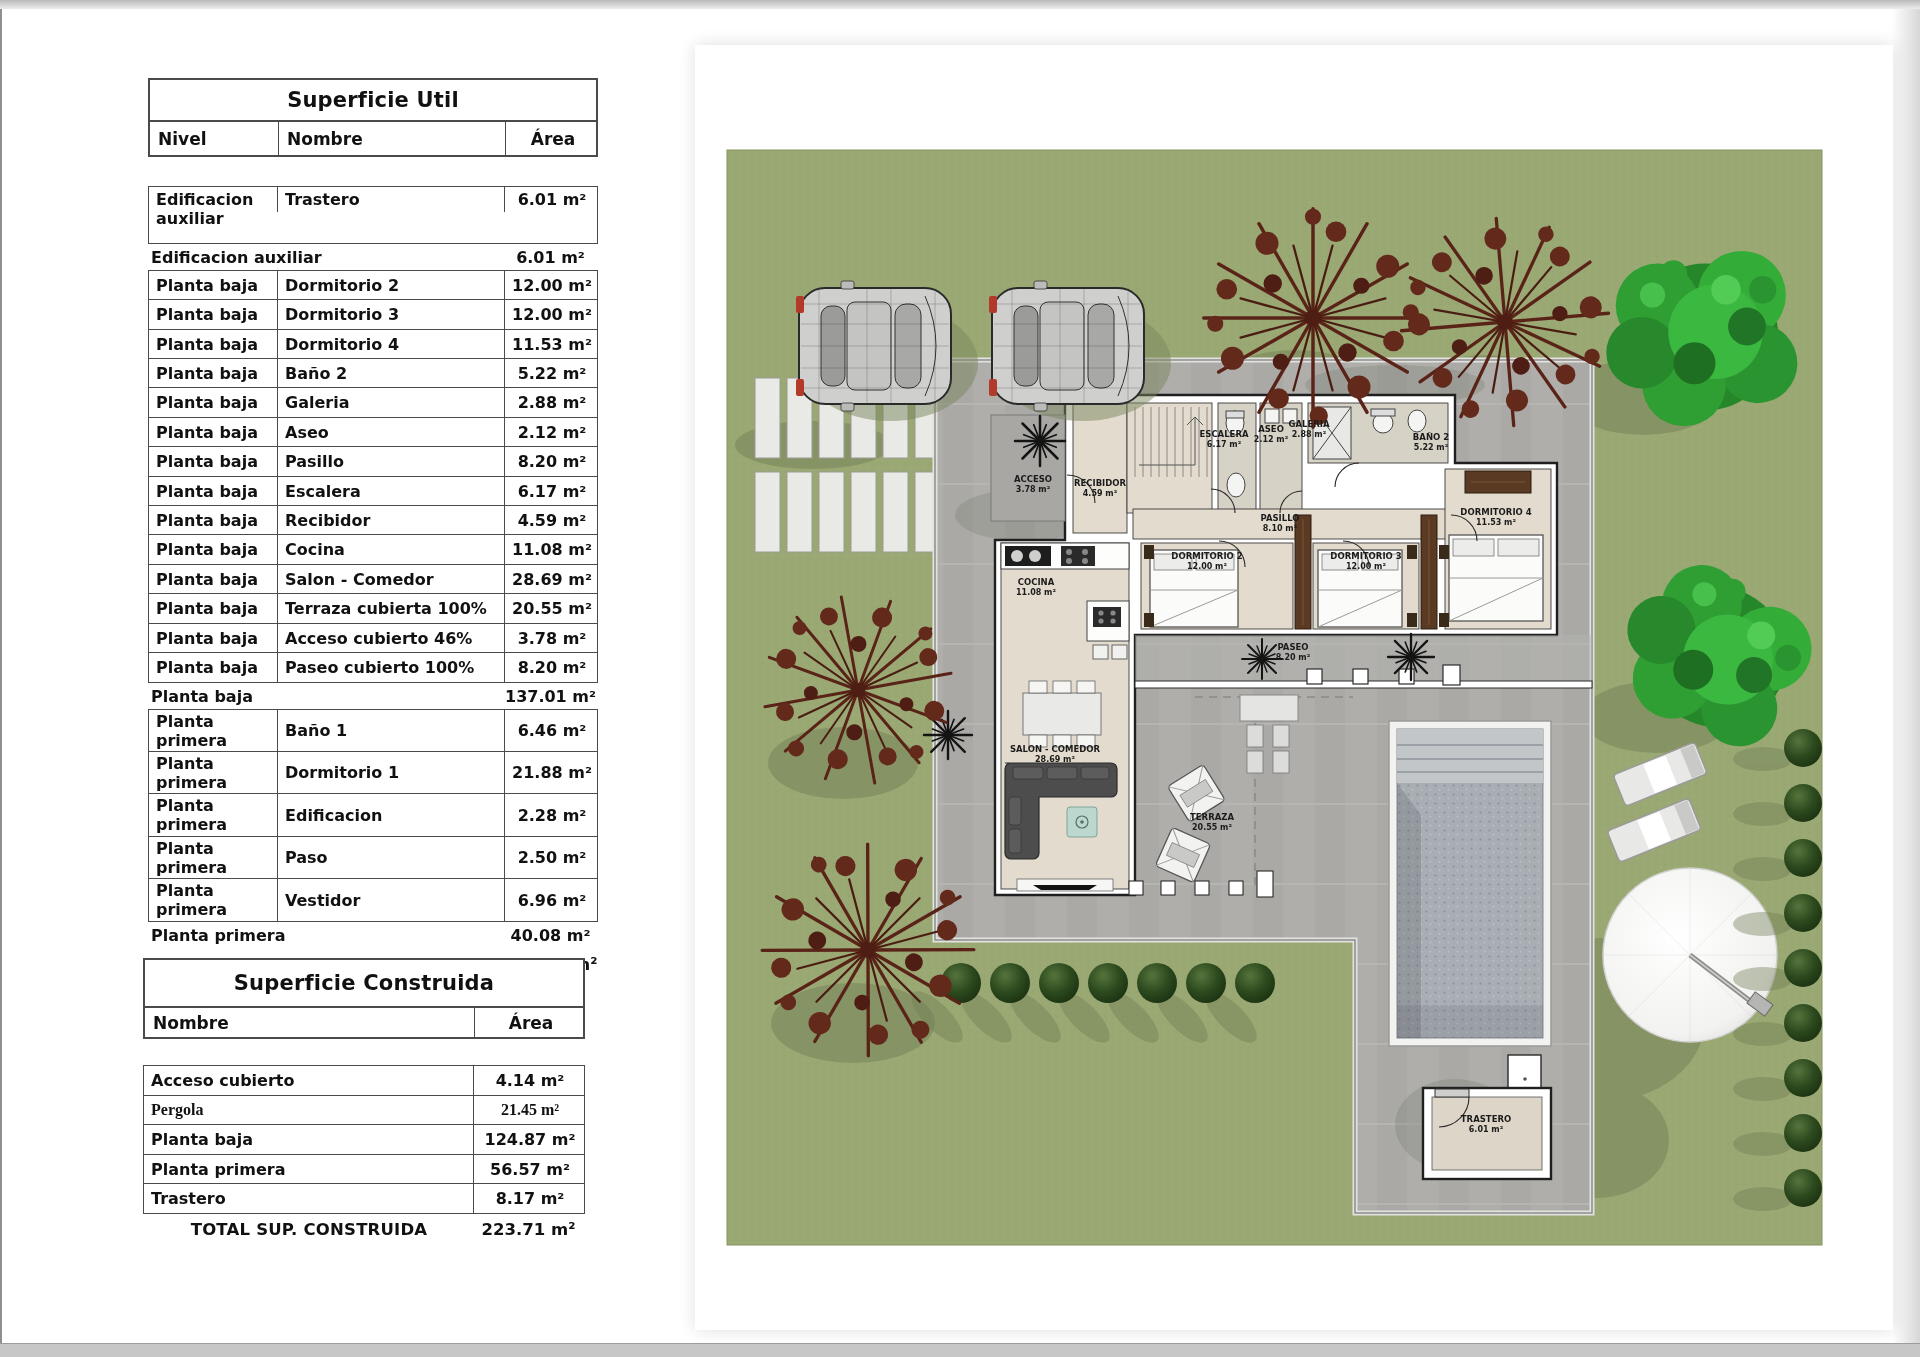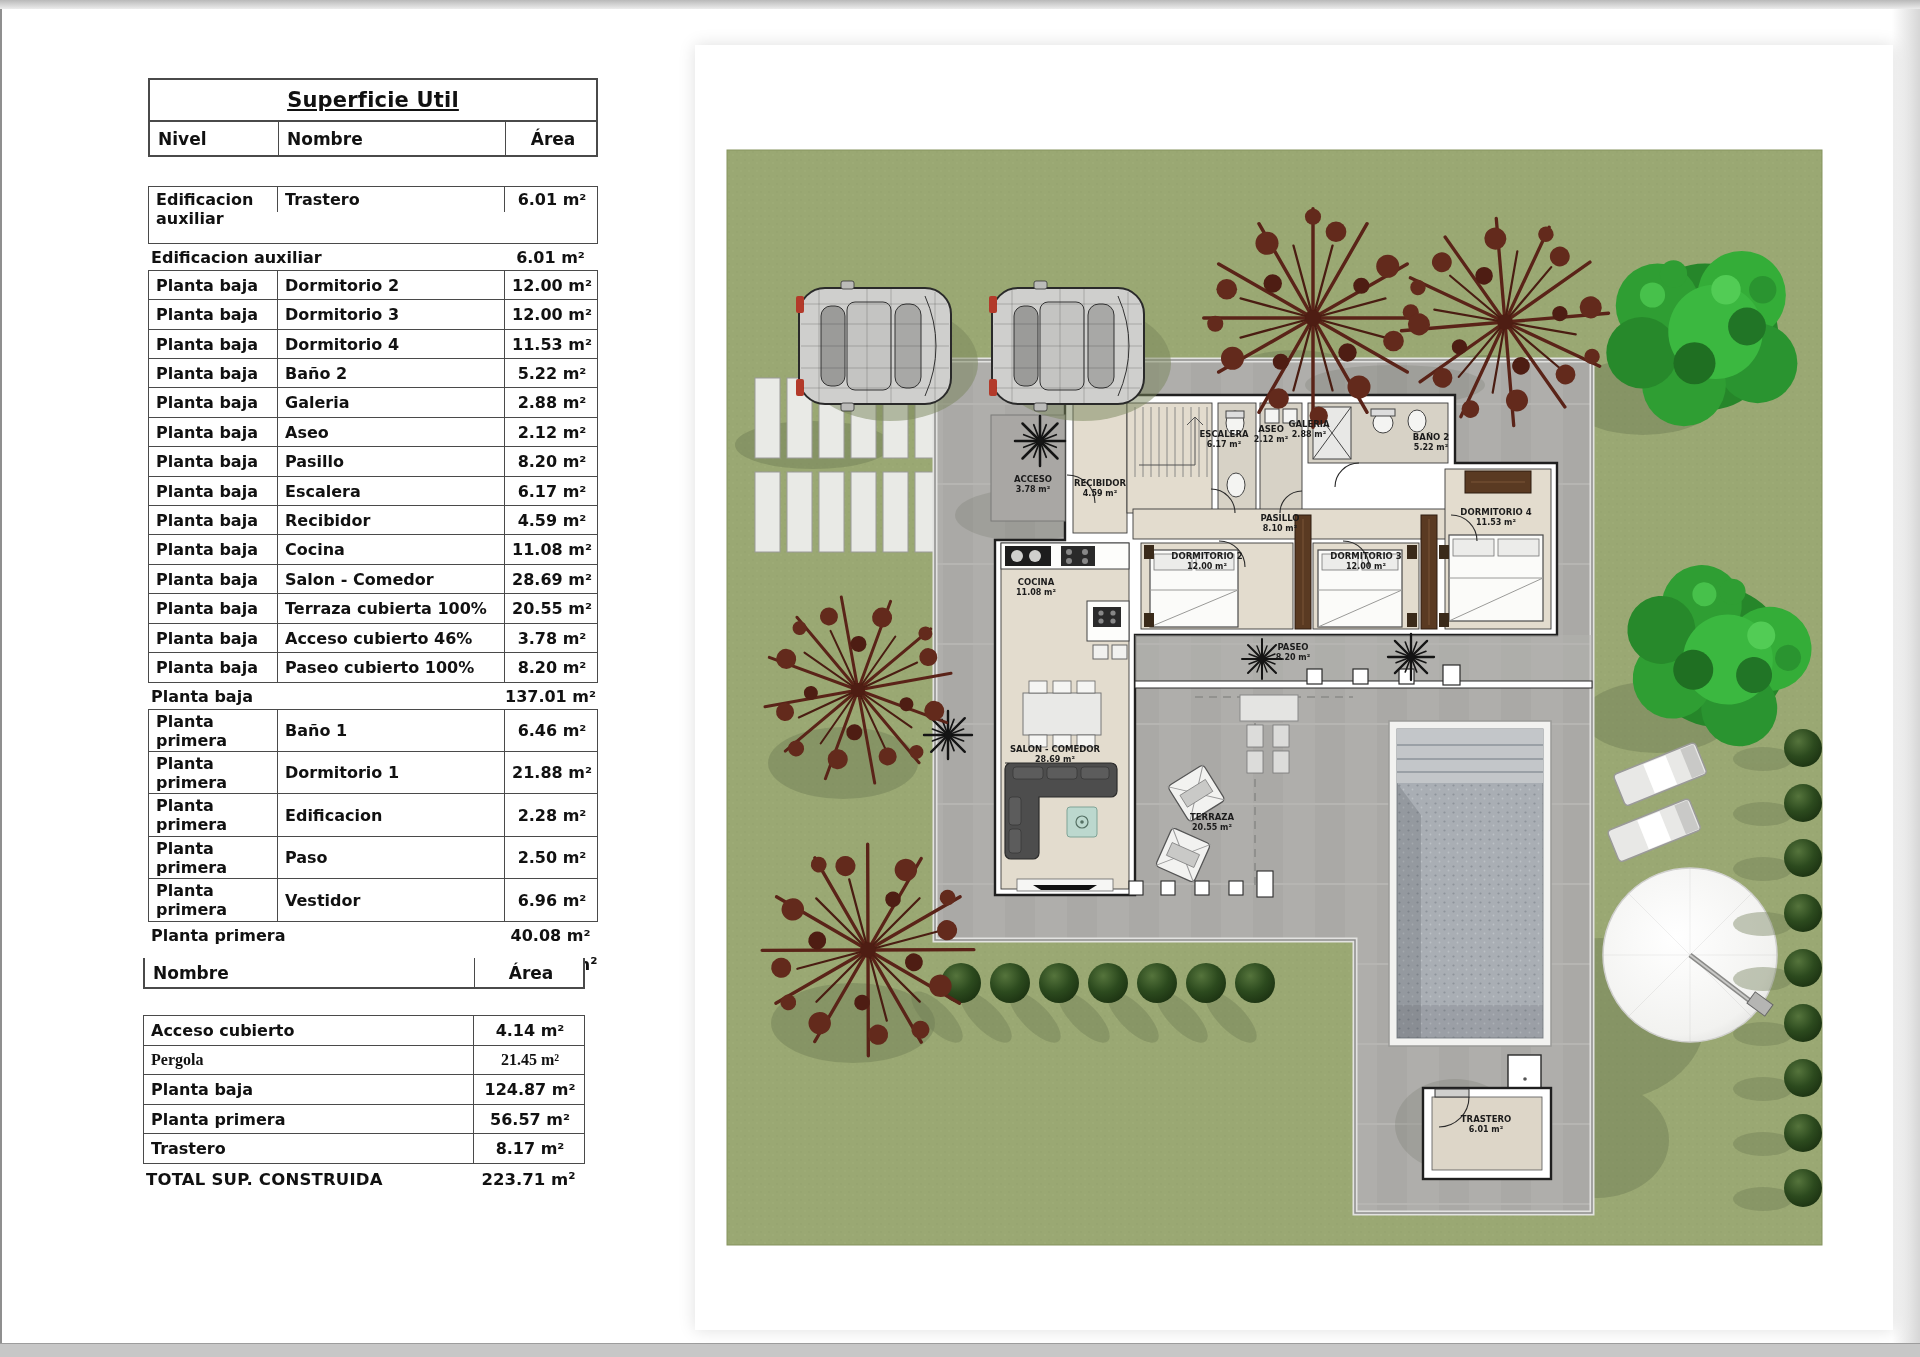--- a/index.html
+++ b/index.html
@@ -10,41 +10,41 @@
     background:linear-gradient(#b9b9b9,#ececec);}
   .page-bottom-strip{position:absolute;left:0;top:1343px;width:1920px;height:14px;
     background:#c7c7c7;border-top:1px solid #9d9d9d;}
   .page-left-line{position:absolute;left:0;top:9px;width:2px;height:1334px;background:#8f8f8f;}
   .page-right-shade{position:absolute;right:0;top:9px;width:28px;height:1334px;
     background:linear-gradient(to right,rgba(255,255,255,0),#d6d6d6);}
 
   
   .tbl{position:absolute;font-weight:bold;color:#111;}
   .tbl-title{border:2px solid #4a4a4a;height:40px;display:flex;align-items:center;
-    justify-content:center;font-size:21px;letter-spacing:.2px;background:#fff;text-decoration:underline;}
+    justify-content:center;font-size:21px;letter-spacing:.2px;background:#fff;}
   .tbl-cols{border:2px solid #4a4a4a;border-top:none;display:grid;height:33px;
     align-items:center;font-size:17px;background:#fff;}
   .tbl-cols .c{padding-left:8px;height:100%;display:flex;align-items:center;}
   .tbl-cols .c + .c{border-left:1.6px solid #4a4a4a;}
   .tbl-cols .c.center{justify-content:center;padding-left:0;}
   .tbl-gap{height:31px;}
   .r{display:grid;align-items:center;font-size:16px;}
   .r-data{border:1.6px solid #4a4a4a;margin-top:-1.6px;min-height:29px;background:#fff;}
   .r-data .c{padding:2px 0 2px 7px;align-self:center;}
   .r-data .c + .c{border-left:1.6px solid #4a4a4a;align-self:stretch;
      display:flex;align-items:center;padding-left:7px;}
   .r-data .c.center{justify-content:center;padding-left:0;text-align:center;}
   .r-data.tall{min-height:56px;}
   .r-data.tall .c{align-self:start;padding-top:4px;line-height:1.15;}
   .r-data.tall .c + .c{align-items:flex-start;}
   .r-sub{min-height:27px;}
   .r-sub .lab{grid-column:1 / -2;padding-left:3px;}
   .r-sub .val{text-align:center;}
   .r-total{min-height:30px;font-size:16.5px;}
-  .r-total .lab{grid-column:1 / -2;padding-left:3px;letter-spacing:.2px;}
+  .r-total .lab{grid-column:1 / -2;padding-left:3px;letter-spacing:.2px;text-align:center;}
   .r-total .val{text-align:center;}
 
   
   .plan{position:absolute;left:695px;top:45px;width:1198px;height:1285px;background:#ffffff;
         box-shadow:0 0 16px rgba(0,0,0,0.13);}
   .plan svg{position:absolute;left:0;top:0;}
   .plabel{position:absolute;transform:translate(-50%,-50%);text-align:center;
      font-weight:bold;color:#1b1b1b;line-height:1.3;white-space:nowrap;z-index:5;}
   .plabel .nm{font-size:8.5px;display:block;}
   .plabel .ar{font-size:8px;display:block;}
@@ -179,20 +179,21 @@
         <div class="val">40.08 m²</div>
       </div>
       <div class="r r-total" style="grid-template-columns: 128px 227px 95px;">
         <div class="lab">TOTAL SUP. UTIL</div>
         <div class="val">183.10 m²</div>
       </div>
     </div>
 </div>
 
 <div class="tbl" style="left:143px;top:958px;width:442px;">
+  <div class="tbl-title" style="height:46px;">Superficie Construida</div>
   <div class="tbl-cols" style="grid-template-columns:329px 113px;height:29px;">
     <div class="c">Nombre</div>
     <div class="c center">Área</div>
   </div>
   <div class="tbl-gap" style="height:28px;"></div>
   <div id="t2-body">
       <div class="r r-data" style="grid-template-columns: 329px 113px;">
         <div class="c">Acceso cubierto</div>
         <div class="c center">4.14 m²</div>
       </div>

